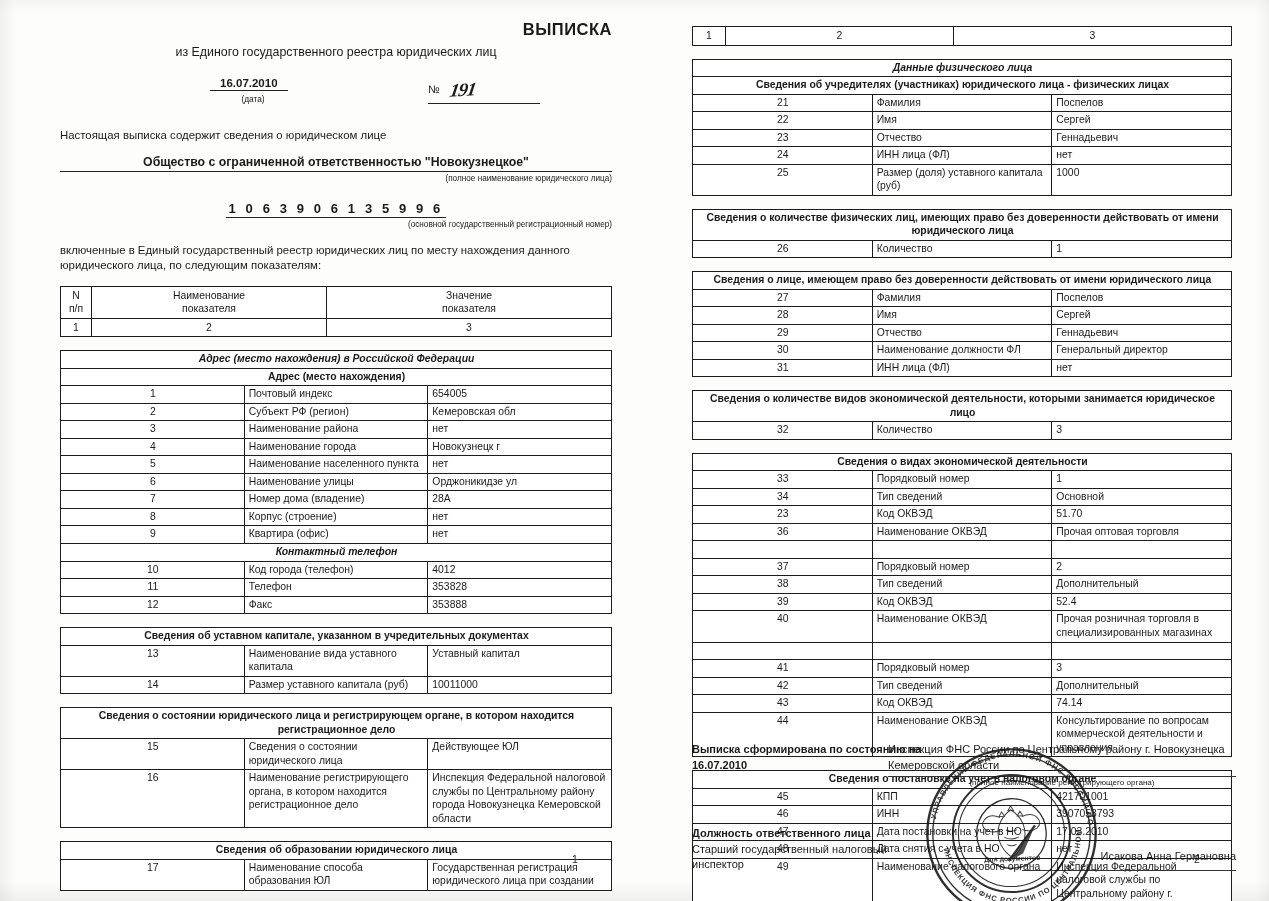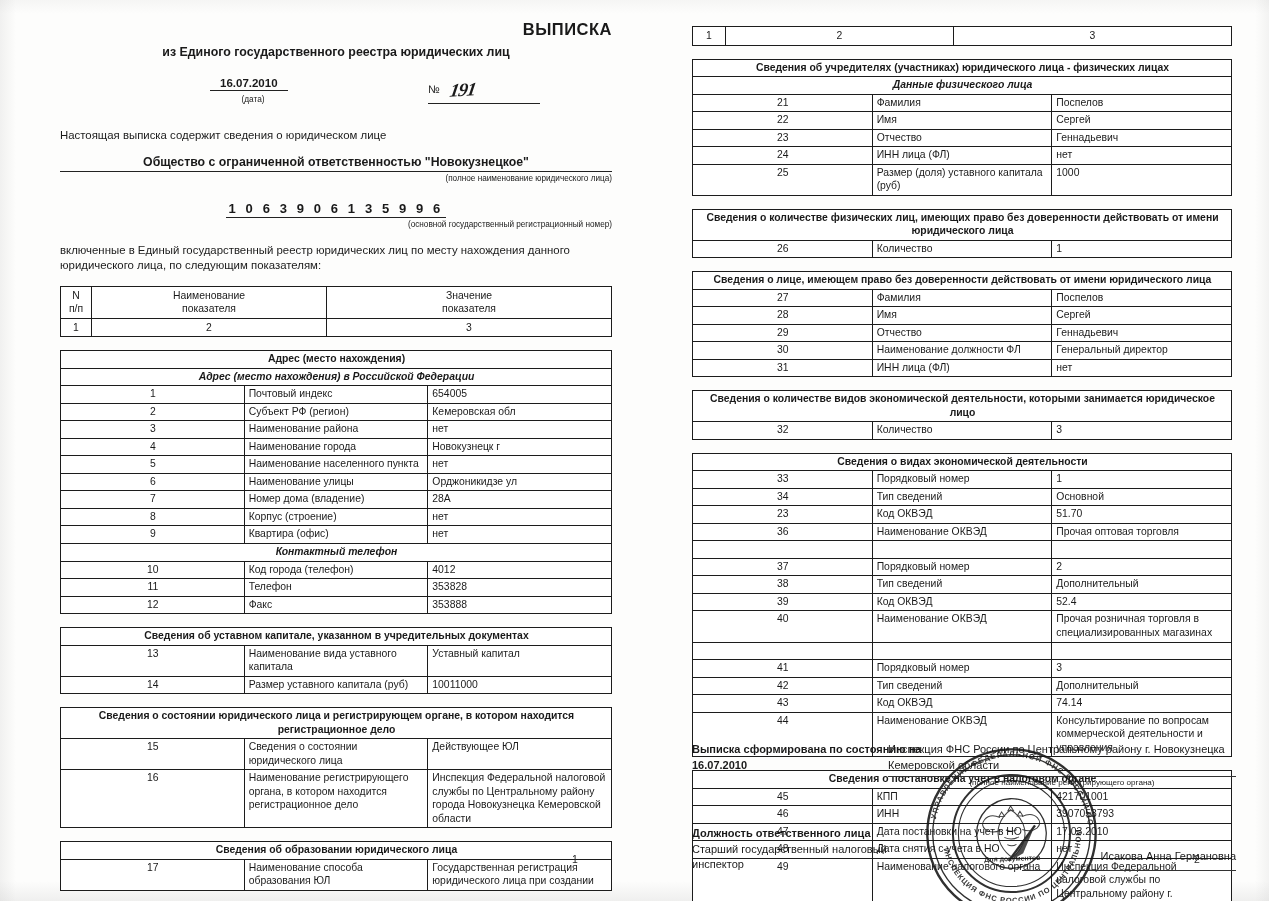--- a/index.html
+++ b/index.html
@@ -38,21 +38,21 @@
   .doc-title {
     text-align: right;
     font-size: 16.5px;
     font-weight: bold;
     letter-spacing: .5px;
     margin-top: 20px;
   }
   .doc-subtitle {
     text-align: center;
     font-size: 12.4px;
-    font-weight: bold;
+    font-weight: normal;
     margin-top: 6px;
   }
   .date-row {
     position: relative;
     height: 46px;
     margin-top: 18px;
   }
   .date-val {
     position: absolute; left: 150px; top: 0;
     font-size: 11.5px; font-weight: bold;
@@ -257,24 +257,24 @@
       <td style="text-align:center">3</td>
     </tr>
   </tbody>
     </table>
 
   <div class="tbl-gap"></div>
   <div id="left-sections">
       <table class="reg">
         <tbody>
           <tr>
+            <td class="sect-i" colspan="3">Адрес (место нахождения) в Российской Федерации</td>
+          </tr>
+          <tr>
             <td class="sect" colspan="3">Адрес (место нахождения)</td>
-          </tr>
-          <tr>
-            <td class="sect-i" colspan="3">Адрес (место нахождения) в Российской Федерации</td>
           </tr>
           <tr class="">
             <td class="c-n">1</td>
             <td>Почтовый индекс</td>
             <td style="width:285px">654005</td>
           </tr>
           <tr class="">
             <td class="c-n">2</td>
             <td>Субъект РФ (регион)</td>
             <td style="width:285px">Кемеровская обл</td>
@@ -395,24 +395,24 @@
       <td style="text-align:center">2</td>
       <td style="text-align:center;width:278px">3</td>
     </tr>
   </tbody>
     </table>
   <div class="tbl-gap"></div>
   <div id="right-sections">
       <table class="reg">
         <tbody>
           <tr>
+            <td class="sect-i" colspan="3">Данные  физического лица</td>
+          </tr>
+          <tr>
             <td class="sect" colspan="3">Сведения об учредителях (участниках) юридического лица - физических лицах</td>
-          </tr>
-          <tr>
-            <td class="sect-i" colspan="3">Данные  физического лица</td>
           </tr>
           <tr class="">
             <td class="c-nr">21</td>
             <td>Фамилия</td>
             <td style="width:278px">Поспелов</td>
           </tr>
           <tr class="">
             <td class="c-nr">22</td>
             <td>Имя</td>
             <td style="width:278px">Сергей</td>

